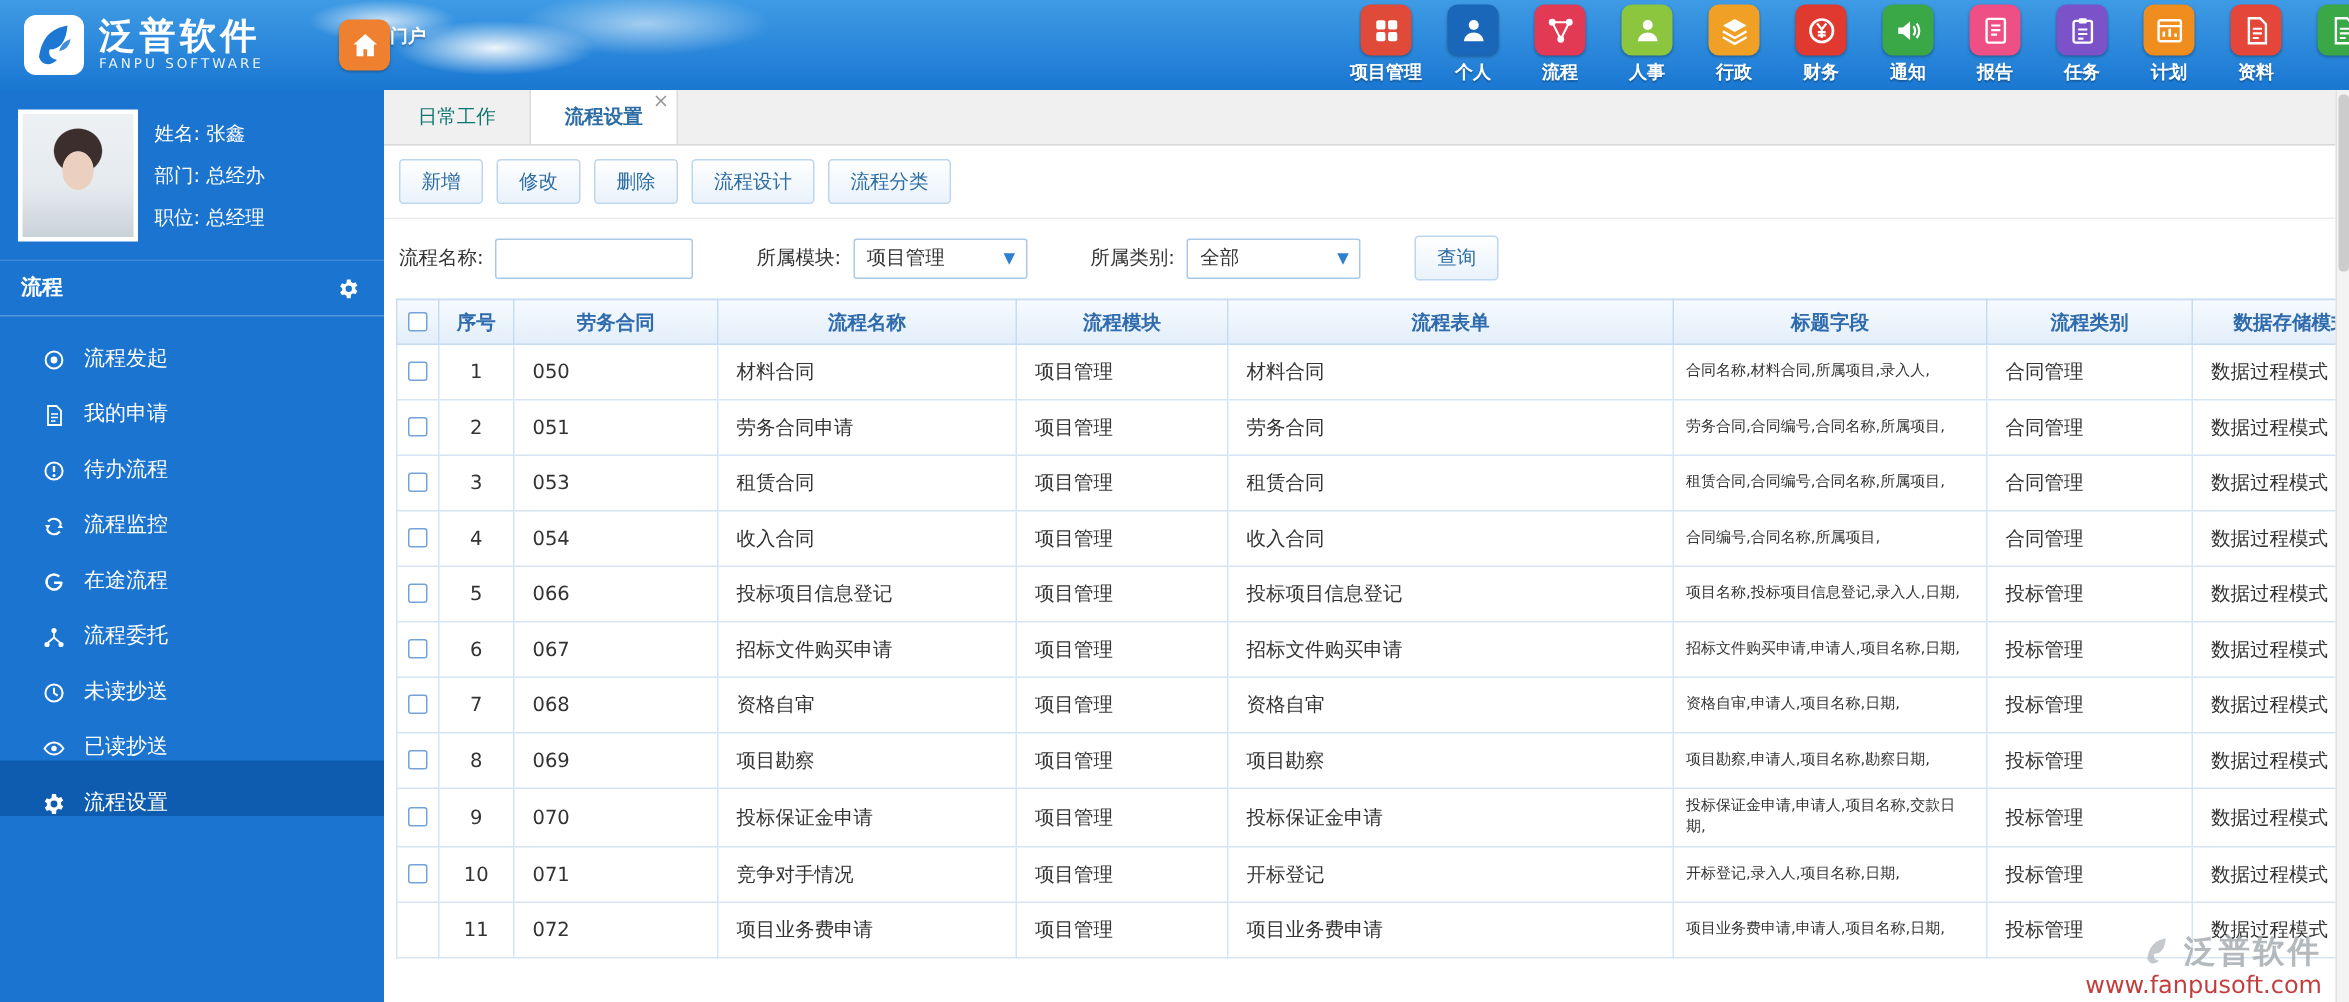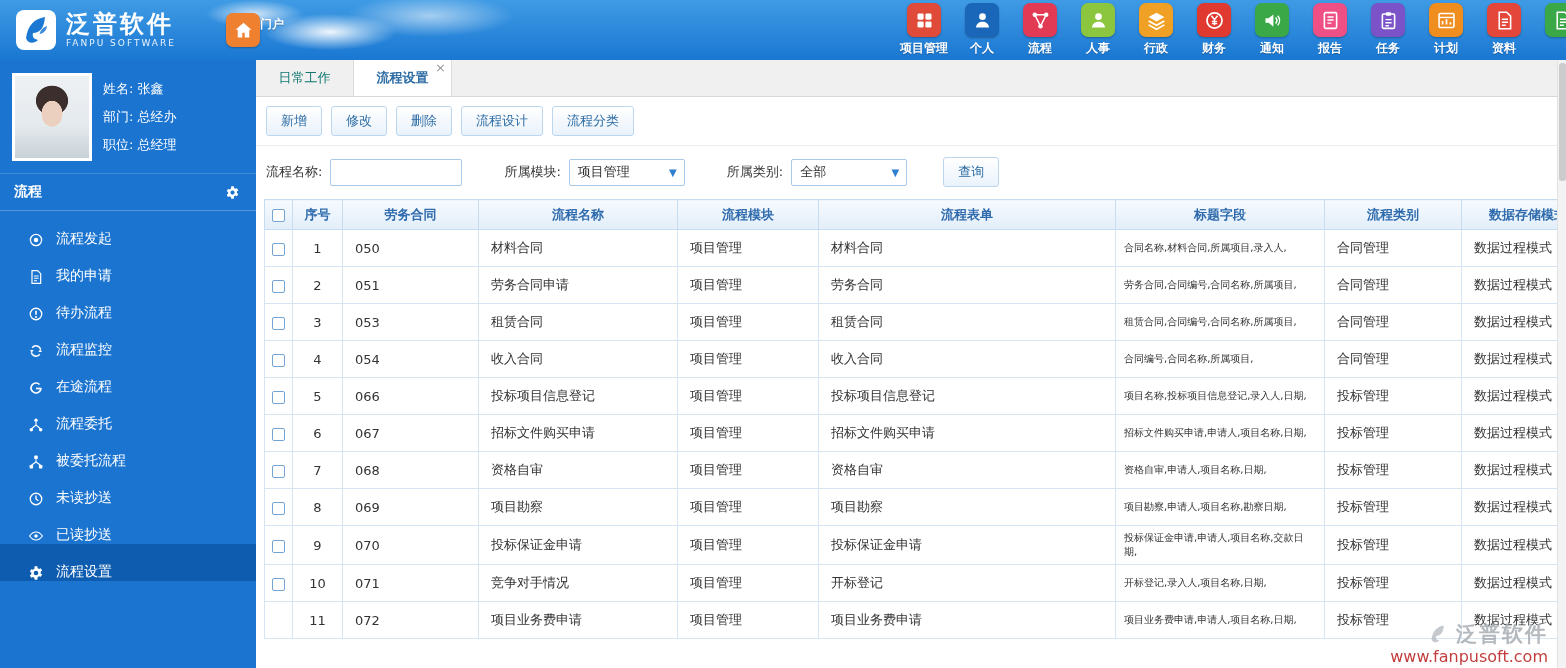--- a/index.html
+++ b/index.html
@@ -292,31 +292,20 @@
         <div class="menu-item">
           <span class="micon">
             <svg viewBox="0 0 24 24" fill="currentColor" aria-hidden="true">
               <circle cx="12" cy="5" r="2.6"></circle>
               <circle cx="5" cy="19" r="2.6"></circle>
               <circle cx="19" cy="19" r="2.6"></circle>
               <path d="M12 7.5V12M12 12l-7 6M12 12l7 6" fill="none" stroke="currentColor" stroke-width="1.7"></path>
             </svg>
           </span>
           <span>流程委托</span>
-        </div>
-        <div class="menu-item">
-          <span class="micon">
-            <svg viewBox="0 0 24 24" fill="currentColor" aria-hidden="true">
-              <rect x="9.4" y="2.4" width="5.2" height="5.2" rx="1"></rect>
-              <rect x="2.4" y="16.4" width="5.2" height="5.2" rx="1"></rect>
-              <rect x="16.4" y="16.4" width="5.2" height="5.2" rx="1"></rect>
-              <path d="M12 8v4M12 12l-7 5M12 12l7 5" fill="none" stroke="currentColor" stroke-width="1.7"></path>
-            </svg>
-          </span>
-          <span>被委托流程</span>
         </div>
         <div class="menu-item">
           <span class="micon">
             <svg viewBox="0 0 24 24" fill="currentColor" aria-hidden="true">
               <circle cx="12" cy="12" r="8.6" fill="none" stroke="currentColor" stroke-width="2"></circle>
               <path d="M12 6.8V12l3.6 2.6" fill="none" stroke="currentColor" stroke-width="2"></path>
             </svg>
           </span>
           <span>未读抄送</span>
         </div>

